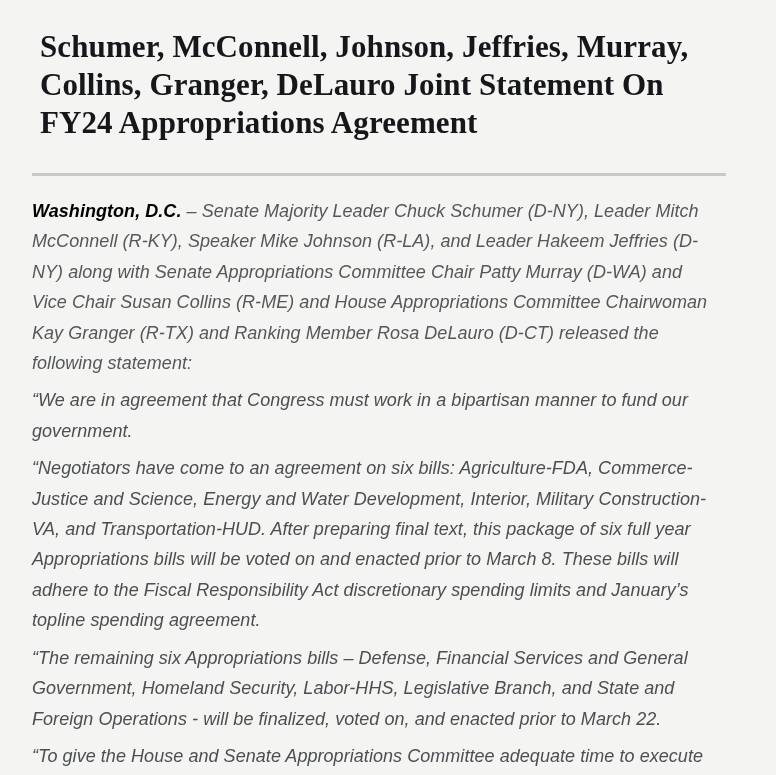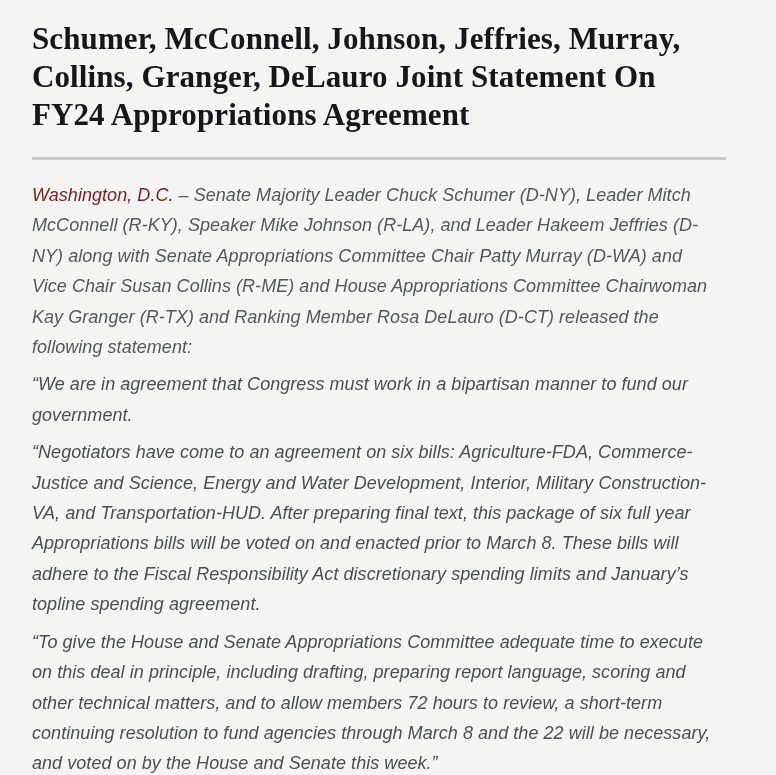--- a/index.html
+++ b/index.html
@@ -14,21 +14,21 @@
     overflow: hidden;
   }
   .page {
     width: 776px;
     height: 775px;
     box-sizing: border-box;
     padding: 0 56px 0 32px;
     background: #f4f4f3;
   }
   .headline {
-    margin: 0;
+    margin: 8px;
     padding-top: 20px;
     font-family: "Liberation Serif", serif;
     font-weight: 700;
     font-size: 31px;
     line-height: 38px;
     letter-spacing: 0.1px;
     color: #15171a;
     max-width: 700px;
   }
   .divider-wrap {
@@ -51,23 +51,23 @@
     line-height: 30.4px;
     color: #4b4f52;
     letter-spacing: 0.05px;
     font-style: italic;
   }
   p.lead {
     font-style: italic;
     color: #54585b;
   }
   .lead-label {
-    font-weight: 400;
+    font-weight: 700;
     font-style: italic;
-    color: #7f1d1d;
+    color: #000000;
   }
 </style>
 </head>
 <body>
 
 <div class="page">
 
   <h1 class="headline">Schumer, McConnell, Johnson, Jeffries, Murray, Collins, Granger, DeLauro Joint Statement On FY24 Appropriations Agreement</h1>
 
   <div class="divider-wrap">
@@ -77,17 +77,18 @@
   <div class="body-block">
 
     <p class="para lead">
       <span class="lead-label">Washington, D.C.</span><span> – Senate Majority Leader Chuck Schumer (D-NY), Leader Mitch McConnell (R-KY), Speaker Mike Johnson (R-LA), and Leader Hakeem Jeffries (D-NY) along with Senate Appropriations Committee Chair Patty Murray (D-WA) and Vice Chair Susan Collins (R-ME) and House Appropriations Committee Chairwoman Kay Granger (R-TX) and Ranking Member Rosa DeLauro (D-CT) released the following statement:</span>
     </p>
 
     <p class="para">“We are in agreement that Congress must work in a bipartisan manner to fund our government.</p>
 
     <p class="para">“Negotiators have come to an agreement on six bills: Agriculture-FDA, Commerce-Justice and Science, Energy and Water Development, Interior, Military Construction-VA, and Transportation-HUD. After preparing final text, this package of six full year Appropriations bills will be voted on and enacted prior to March 8. These bills will adhere to the Fiscal Responsibility Act discretionary spending limits and January’s topline spending agreement.</p>
 
+    <p class="para">“The remaining six Appropriations bills – Defense, Financial Services and General Government, Homeland Security, Labor-HHS, Legislative Branch, and State and Foreign Operations - will be finalized, voted on, and enacted prior to March 22.</p>
 
     <p class="para">“To give the House and Senate Appropriations Committee adequate time to execute on this deal in principle, including drafting, preparing report language, scoring and other technical matters, and to allow members 72 hours to review, a short-term continuing resolution to fund agencies through March 8 and the 22 will be necessary, and voted on by the House and Senate this week.”</p>
 
   </div>
 </div>
 
 </body></html>

